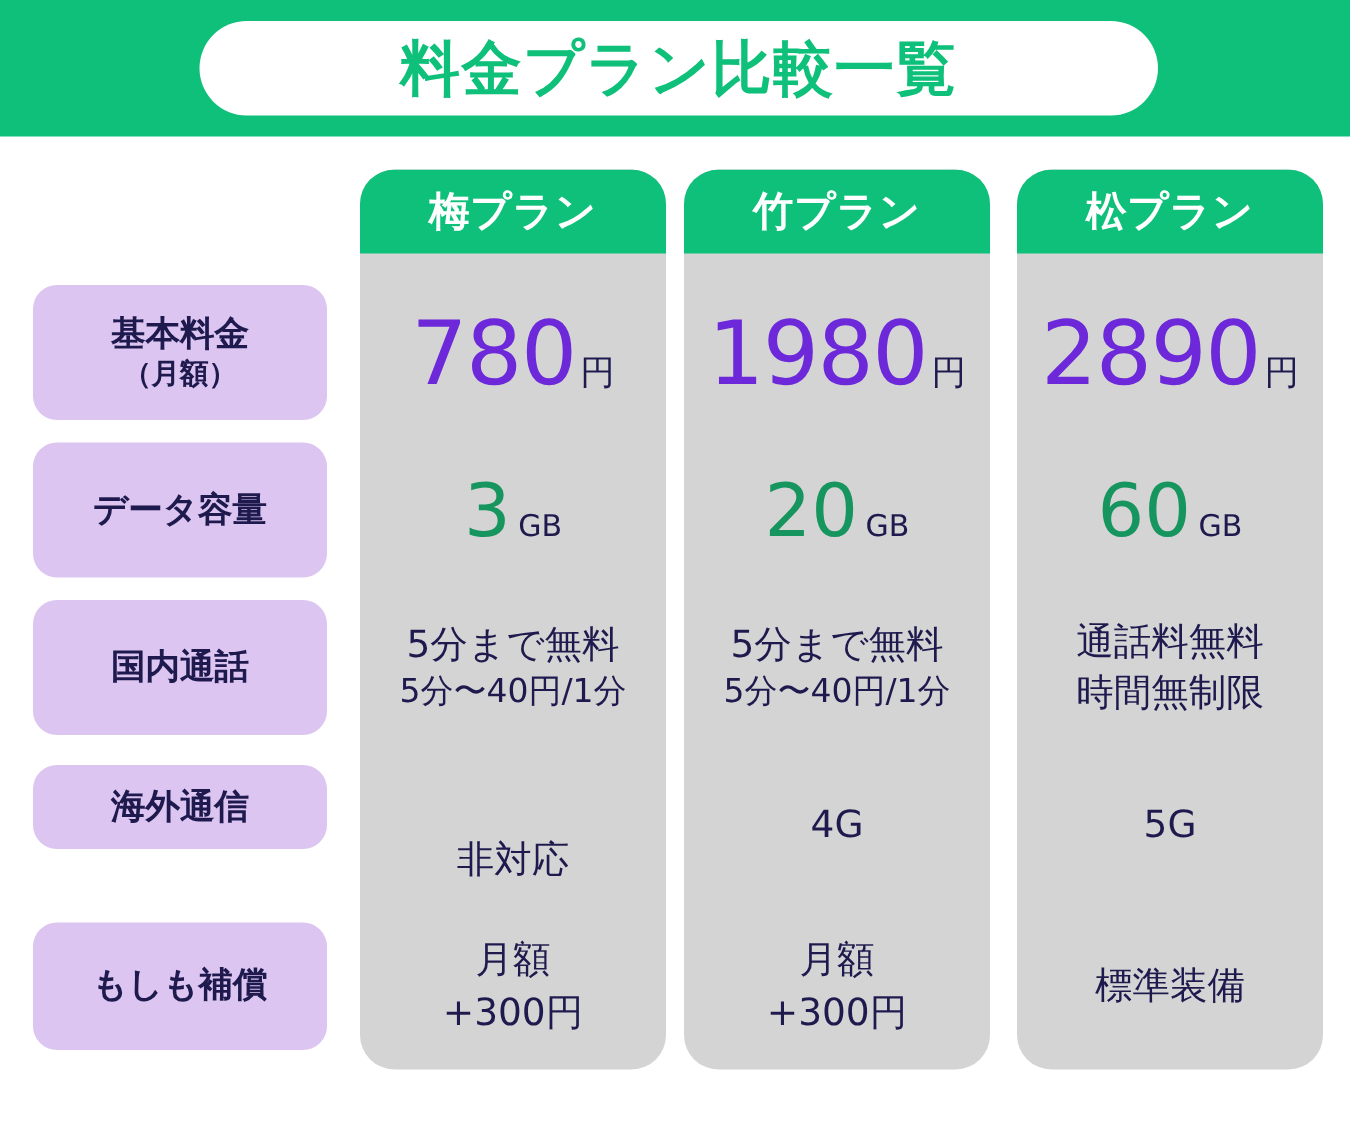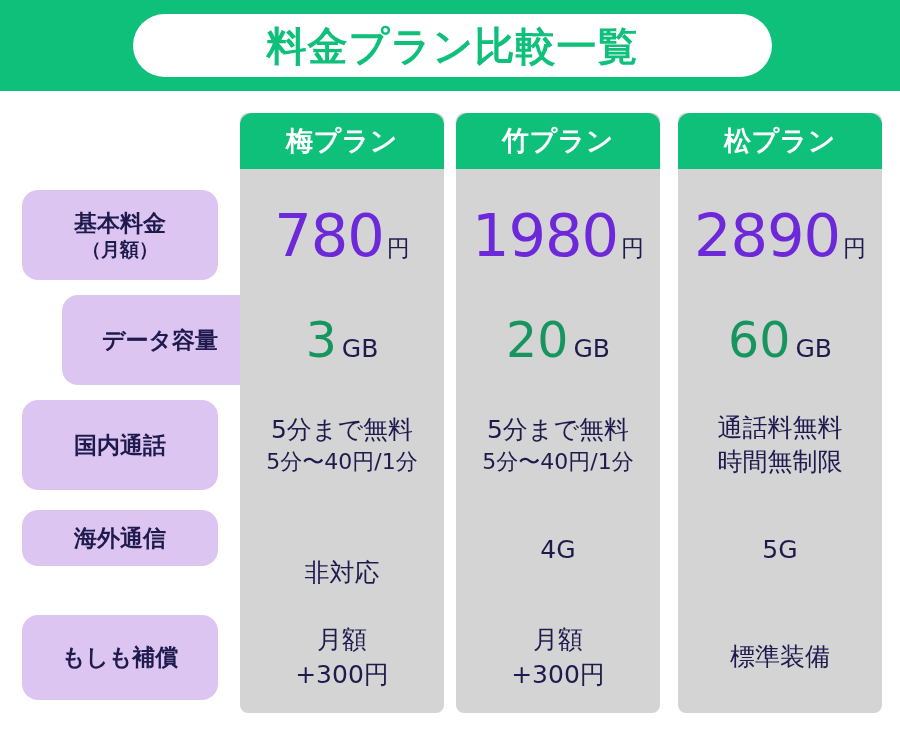--- a/index.html
+++ b/index.html
@@ -84,21 +84,21 @@
     font-weight: bold;
   }
 
   
   .col {
     position: absolute;
     top: 22px;
     width: 204px;
     height: 600px;
     background: #D4D4D4;
-    border-radius: 8px;
+    border-radius: 23px;
     overflow: hidden;
   }
   .col-header {
     height: 56px;
     background: #0FC07A;
     border-radius: 12px 12px 0 0;
     display: flex;
     align-items: center;
     justify-content: center;
   }
@@ -140,21 +140,21 @@
     margin-left: 3px;
   }
   
   .gb-num {
     color: #17955F;
     font-size: 49px;
     line-height: 1;
   }
   .unit-gb {
     color: #1E1A4E;
-    font-size: 25px;
+    font-size: 20px;
     line-height: 1;
     margin-left: 5px;
   }
   
   .txt {
     color: #1E1A4E;
     font-size: 25px;
     line-height: 1.38;
     white-space: nowrap;
   }
@@ -171,21 +171,21 @@
   </div>
 </div>
 
 <div class="board">
 
   <div class="labels">
     <div class="label-pill" id="lbl0" style="top: 99px; height: 90px;">
       <span>基本料金</span>
       <span class="sub">（月額）</span>
     </div>
-    <div class="label-pill" id="lbl1" style="top: 204px; height: 90px; margin-left: 40px;">
+    <div class="label-pill" id="lbl1" style="top: 204px; height: 90px;">
       <span>データ容量</span>
     </div>
     <div class="label-pill" id="lbl2" style="top: 309px; height: 90px;">
       <span>国内通話</span>
     </div>
     <div class="label-pill" id="lbl3" style="top: 419px; height: 56px;">
       <span>海外通信</span>
     </div>
     <div class="label-pill" id="lbl4" style="top: 524px; height: 85px;">
       <span>もしも補償</span>

